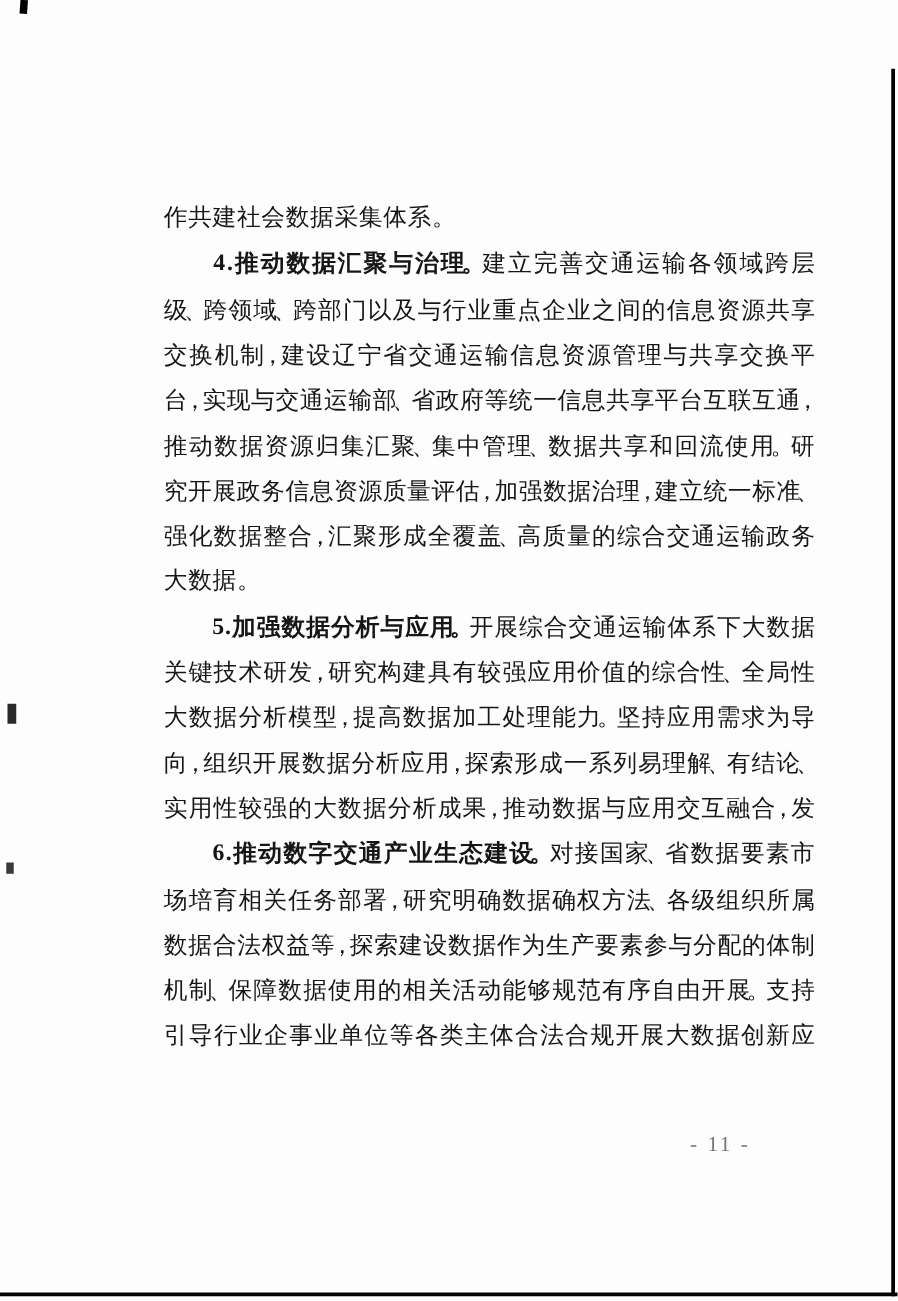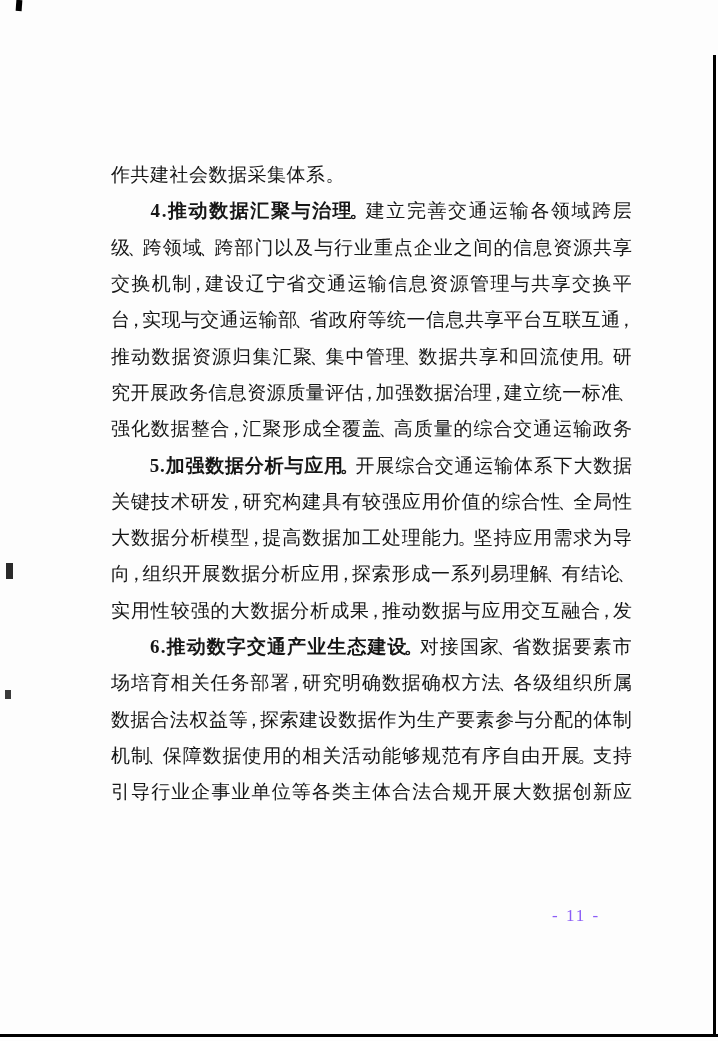--- a/index.html
+++ b/index.html
@@ -14,21 +14,21 @@
     overflow: hidden;
     font-family: "Liberation Serif", "DejaVu Serif", serif;
   }
   .scan-page {
     position: absolute;
     inset: 0;
   }
   
   .text-block {
     position: absolute;
-    left: 111px;
+    left: 131px;
     top: 157px;
     width: 521px;
     color: #161616;
     font-size: 19px;
     font-family: Liberation Serif, serif;
   }
   .text-line {
     height: 36.3px;
     display: flex;
     align-items: center;
@@ -61,21 +61,21 @@
     overflow: visible;
   }
   .run { display: inline; }
   
   .page-number {
     position: absolute;
     left: 552px;
     top: 906px;
     font-size: 17px;
     letter-spacing: 2px;
-    color: #8b5cf6;
+    color: #737373;
     white-space: nowrap;
   }
   
   .scan-edge-right {
     position: absolute;
     left: 713px;
     top: 55px;
     width: 3px;
     height: 982px;
     background: #000;
@@ -317,20 +317,21 @@
         <span class="ch">的</span>
         <span class="ch">综</span>
         <span class="ch">合</span>
         <span class="ch">交</span>
         <span class="ch">通</span>
         <span class="ch">运</span>
         <span class="ch">输</span>
         <span class="ch">政</span>
         <span class="ch">务</span>
       </div>
+      <div class="text-line plain"><span class="run">大数据。</span></div>
       <div class="text-line fill">
         <span class="indent-spacer"></span>
         <span class="ch b">5</span>
         <span class="ch b">.</span>
         <span class="ch b">加</span>
         <span class="ch b">强</span>
         <span class="ch b">数</span>
         <span class="ch b">据</span>
         <span class="ch b">分</span>
         <span class="ch b">析</span>

